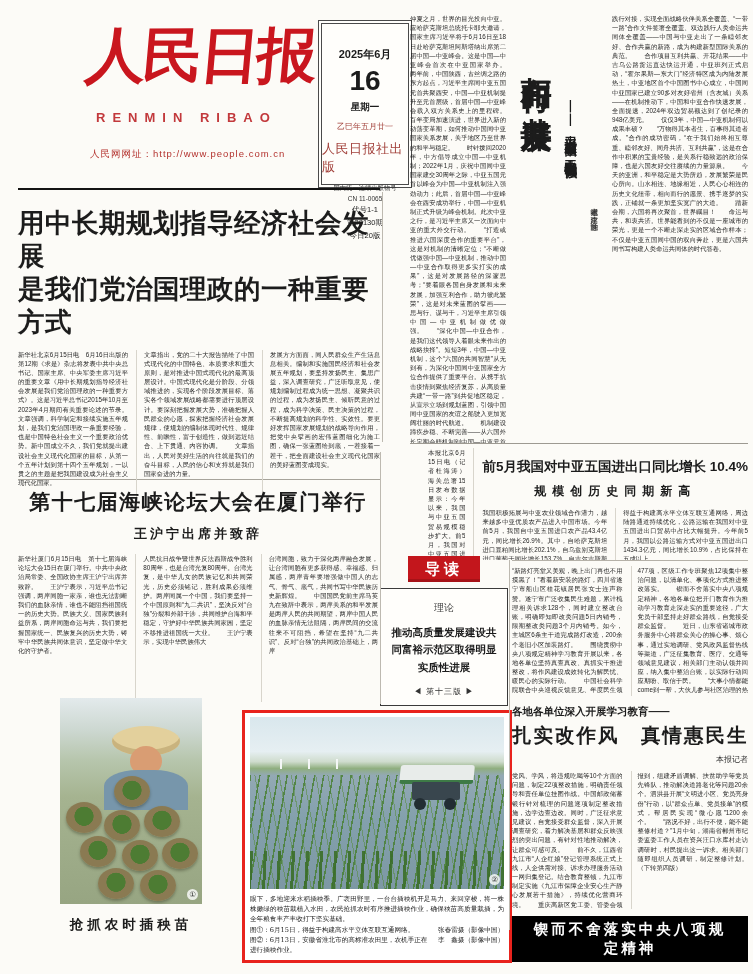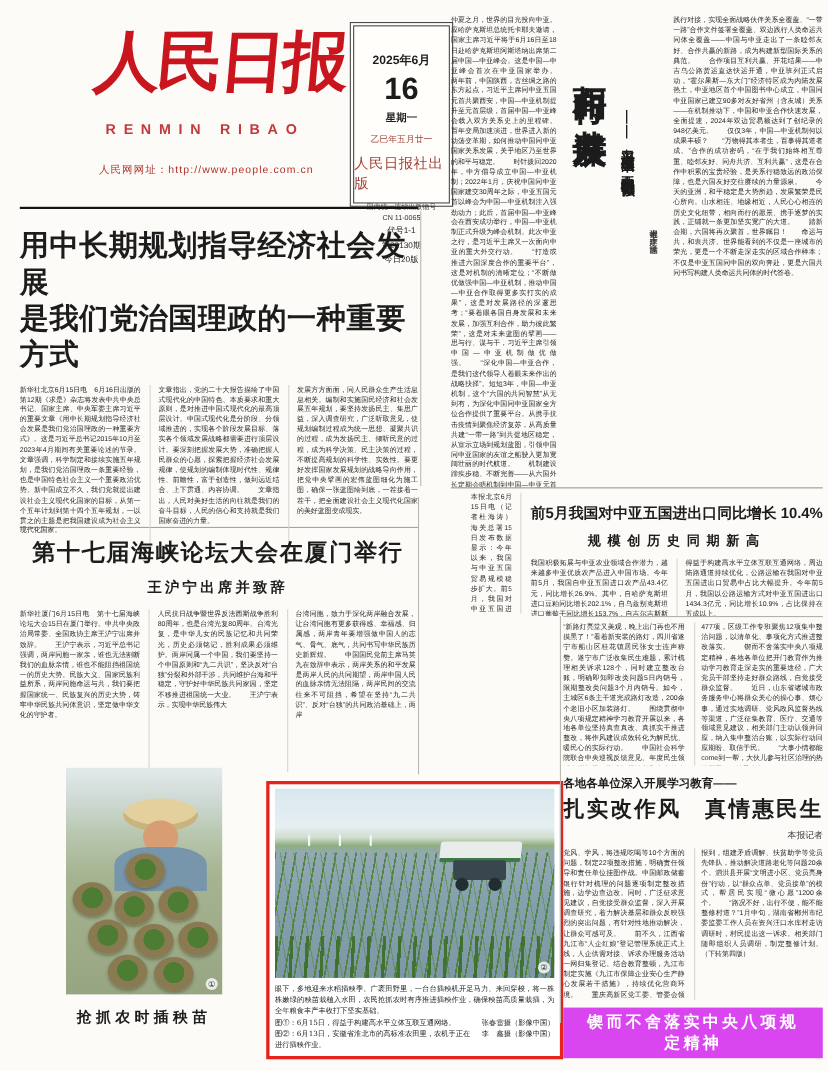--- a/index.html
+++ b/index.html
@@ -92,21 +92,21 @@
   .workstyle { left:512px; top:560px; width:236px; border-top:1px solid #b5b1a8;
     padding-top:5px; box-sizing:border-box; }
   .w-topcols { height:130px; }
   .w-topcols > div + div, .w-botcols > div + div { border-left:1px solid #d8d5cc; padding-left:6px; }
   .w-kicker { font-size:10.5px; font-weight:800; margin-top:9px; }
   .w-headline { font-size:19.5px; font-weight:900; letter-spacing:2px; margin-top:3px;
     text-align:center; white-space:nowrap; }
   .w-byline { font-size:8px; text-align:right; margin-top:5px; color:#333;
     font-family:Liberation Sans, sans-serif; }
   .w-botcols { margin-top:6px; height:138px; }
-  .w-banner { margin-top:7px; background:#d946ef; color:#fff; text-align:center;
+  .w-banner { margin-top:7px; background:#000000; color:#fff; text-align:center;
     font-size:14.5px; font-weight:900; letter-spacing:3px; padding:4px 16px; }
 
   
   .photo-left { left:60px; top:698px; width:142px; }
   .pl-art { height:206px; position:relative; overflow:hidden;
     background:linear-gradient(180deg,#e3eaec 0%,#ccd7d0 16%,#b7c6ad 30%,#a5b390 48%,#97a582 100%); }
   .hat { position:absolute; left:52px; top:28px; width:68px; height:30px; border-radius:50%;
     background:#e3d09c; box-shadow:inset 0 -6px 0 #c9b37e; }
   .face { position:absolute; left:70px; top:48px; width:32px; height:30px; border-radius:50%;
     background:#d99d73; }
@@ -210,20 +210,28 @@
     <div class="t-main">
       <div class="t-headline"><span>前5月我国对中亚五国进出口同比增长</span><span> 10.4%</span></div>
       <div class="t-subhead">规模创历史同期新高</div>
       <div class="cols t-cols">
         <div class="bt">我国积极拓展与中亚农业领域合作潜力，越来越多中亚优质农产品进入中国市场。今年前5月，我国自中亚五国进口农产品43.4亿元，同比增长26.9%。其中，自哈萨克斯坦进口豆粕同比增长202.1%，自乌兹别克斯坦进口葡萄干同比增长153.7%，自吉尔吉斯斯坦同期进口蜂蜜同比增长10.9倍。</div>
         <div class="bt">得益于构建高水平立体互联互通网络，周边陆路通道持续优化，公路运输在我国对中亚五国进出口贸易中占比大幅提升。今年前5月，我国以公路运输方式对中亚五国进出口1434.3亿元，同比增长10.9%，占比保持在五成以上。</div>
       </div>
     </div>
   </div>
 
+  <div class="abs daodu">
+    <div class="d-tab">导读</div>
+    <div class="d-box">
+      <div class="d-section">理论</div>
+      <div class="d-title">推动高质量发展建设共同富裕示范区取得明显实质性进展</div>
+      <div class="d-page">◀ 第十三版 ▶</div>
+    </div>
+  </div>
 
   <div class="abs workstyle">
     <div class="cols w-topcols">
       <div class="bt">“新路灯亮堂又美观，晚上出门再也不用摸黑了！”看着新安装的路灯，四川省遂宁市船山区桂花镇居民张女士连声称赞。遂宁市广泛收集民生难题，累计梳理相关诉求128个，同时建立整改台账，明确即知即改类问题5日内销号，限期整改类问题3个月内销号。如今，主城区6条主干道完成路灯改造，200余个老旧小区加装路灯。　　围绕贯彻中央八项规定精神学习教育开展以来，各地各单位坚持真查真改、真抓实干推进整改，将作风建设成效转化为解民忧、暖民心的实际行动。　　中国社会科学院联合中央巡视反馈意见、年度民生领域查摆问题，形成问题清单和集中整改台账，监督推出</div>
       <div class="bt">477项，区级工作专班聚焦12项集中整治问题，以清单化、事项化方式推进整改落实。　　锲而不舍落实中央八项规定精神，各地各单位把开门教育作为推动学习教育走深走实的重要途径，广大党员干部坚持走好群众路线，自觉接受群众监督。　　近日，山东省诸城市政务服务中心将群众关心的操心事、烦心事，通过实地调研、党风政风监督热线等渠道，广泛征集教育、医疗、交通等领域意见建议，相关部门主动认领并回应，纳入集中整治台账，以实际行动回应期盼、取信于民。　　“大事小情都能come到一帮，大伙儿参与社区治理的热情更高了，法子也多</div>
     </div>
     <div class="w-kicker">各地各单位深入开展学习教育——</div>
     <div class="w-headline">扎实改作风　真情惠民生</div>
     <div class="w-byline">本报记者</div>
     <div class="cols w-botcols">

